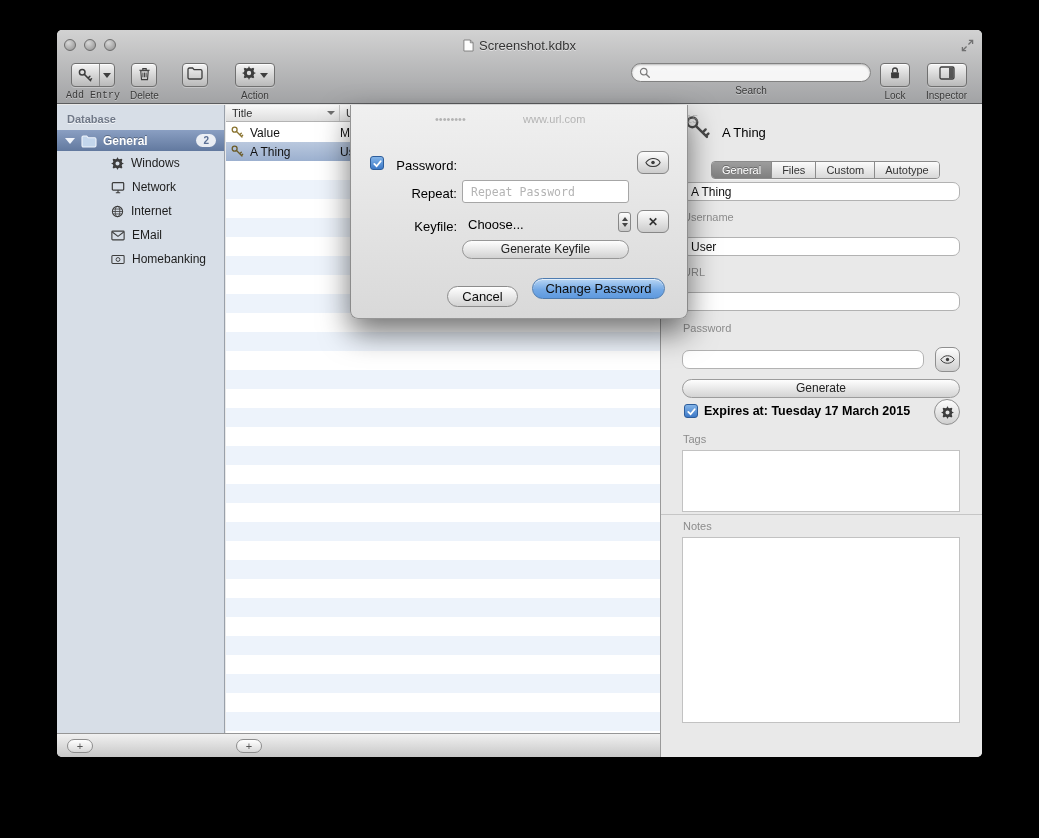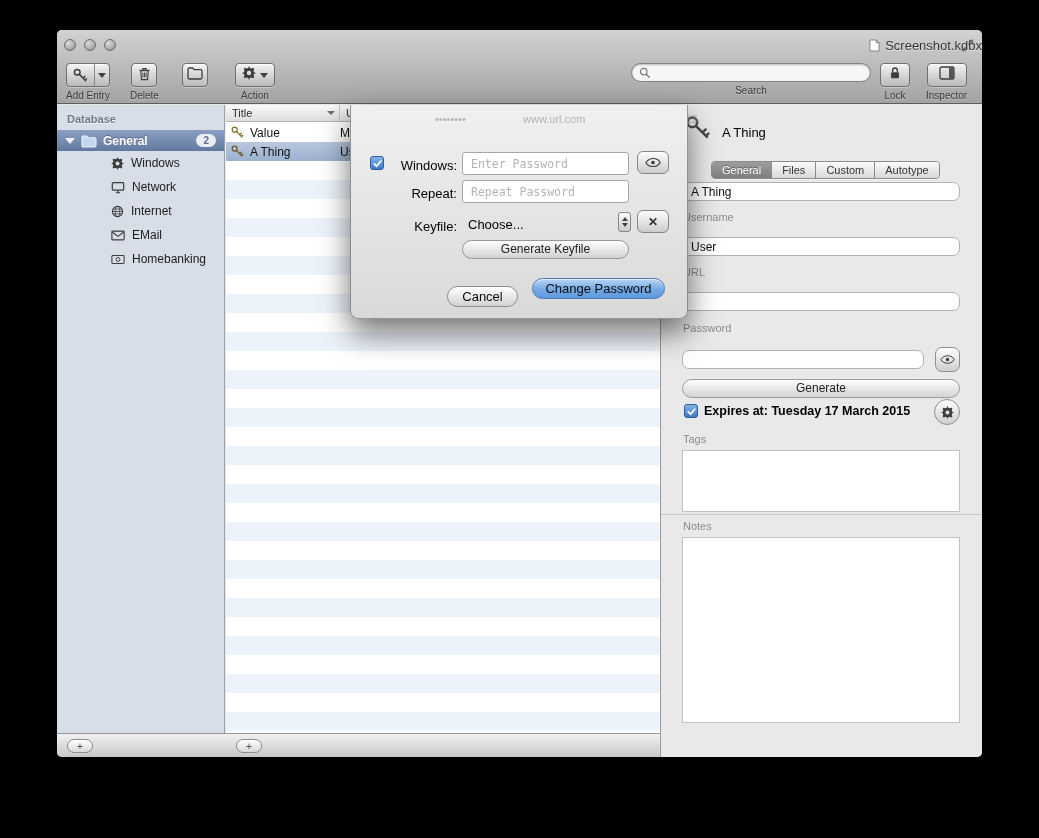--- a/index.html
+++ b/index.html
@@ -7,36 +7,36 @@
   .screen { position:relative; width:1039px; height:838px; background:#000; overflow:hidden; }
   .window { position:absolute; left:57px; top:30px; width:925px; height:727px; border-radius:5px;
             overflow:hidden; background:#e9e9e9; box-shadow:0 18px 45px rgba(0,0,0,.75); }
 
   
   .chrome { position:absolute; top:0; left:0; right:0; height:74px;
             background:linear-gradient(#d2d2d2,#a2a3a5); border-bottom:1px solid #5c5d5f; }
   .tl { position:absolute; top:9px; width:12px; height:12px; border-radius:50%;
         background:radial-gradient(circle at 35% 30%, #d8d8d8, #8f8f8f); border:1px solid #6d6d6d; }
   .tl.close { left:7px; } .tl.min { left:27px; } .tl.zoom { left:47px; }
-  .win-title { position:absolute; top:8px; left:0; right:0; text-align:right; font-size:13px;
+  .win-title { position:absolute; top:8px; left:0; right:0; text-align:center; font-size:13px;
                color:#343434; text-shadow:0 1px 0 rgba(255,255,255,.5); }
   .win-title svg { vertical-align:-2px; margin-right:5px; }
   .fullscreen { position:absolute; right:8px; top:8px; opacity:.7; }
 
   .tgroup { position:absolute; top:33px; display:flex; flex-direction:column; align-items:center; }
   .tbtn { display:flex; align-items:center; justify-content:center; height:24px;
           background:linear-gradient(#f4f4f4,#b9b9b9); border:1px solid #707070; border-radius:4px;
           box-shadow:inset 0 1px 0 rgba(255,255,255,.8), 0 1px 0 rgba(255,255,255,.3); }
   .tbtn .seg { display:flex; align-items:center; justify-content:center; height:100%; }
   .tbtn .seg + .seg { border-left:1px solid #8a8a8a; }
   .tlabel { margin-top:3px; font-size:10px; color:#3a3a3a; text-shadow:0 1px 0 rgba(255,255,255,.35);
             white-space:nowrap; }
   .caret { width:0; height:0; border-left:4px solid transparent; border-right:4px solid transparent;
            border-top:5px solid #3f3f3f; }
-  .g-addentry { left:9px; }   .g-addentry .tbtn { width:44px; }
+  .g-addentry { left:9px;font-family:Liberation Mono, monospace; }   .g-addentry .tbtn { width:44px; }
   .g-delete   { left:73px; }  .g-delete .tbtn { width:26px; }
   .g-addgroup { left:114px;gap:28px; } .g-addgroup .tbtn { width:26px; }
   .g-action   { left:178px; } .g-action .tbtn { width:40px; gap:4px; }
   .g-search   { left:574px; width:240px; }
   .searchfield { width:240px; height:19px; border-radius:10px; background:rgba(255,255,255,.88);
                  border:1px solid #818181; display:flex; align-items:center; padding:0 7px;
                  box-shadow:inset 0 1px 2px rgba(0,0,0,.25); }
   .searchfield input { border:none; outline:none; background:transparent; flex:1; font-size:12px; margin-left:5px; }
   .g-lock { left:823px; } .g-lock .tbtn { width:30px; }
   .g-inspector { left:869px; } .g-inspector .tbtn { width:40px; }
@@ -419,24 +419,21 @@
     <div class="sheet">
       <span class="ghost gh-pass">••••••••</span>
       <span class="ghost gh-url">www.url.com</span>
       <span class="ghost gh-count">15</span>
 
       <span class="cb sh-cb">
         <svg width="11" height="11" viewBox="0 0 12 12">
             <path d="M2.5 6.5l2.5 2.5 4.5-5.5" fill="none" stroke="#fff" stroke-width="2" stroke-linecap="round"></path>
           </svg>
       </span>
-      <div class="sh-label" style="top:53px">Windows:</div>
-      <div class="sh-field" style="top:47px">
-        <input type="text" placeholder="Enter Password" style="">
-      </div>
+      <div class="sh-label" style="top:53px">Password:</div>
       <div class="sh-sqbtn" style="top:46px">
         <svg width="16" height="9" viewBox="0 0 18 10">
             <path d="M1 5c2.5-3.3 5.2-4.5 8-4.5S15.5 1.7 17 5c-1.5 3.3-5.2 4.5-8 4.5S2.5 8.3 1 5z" fill="none" stroke="#3d3d3d" stroke-width="1.2"></path>
             <circle cx="9" cy="5" r="2" fill="#3d3d3d"></circle>
           </svg>
       </div>
 
       <div class="sh-label" style="top:81px">Repeat:</div>
       <div class="sh-field" style="top:75px">
         <input type="text" placeholder="Repeat Password" style="">

